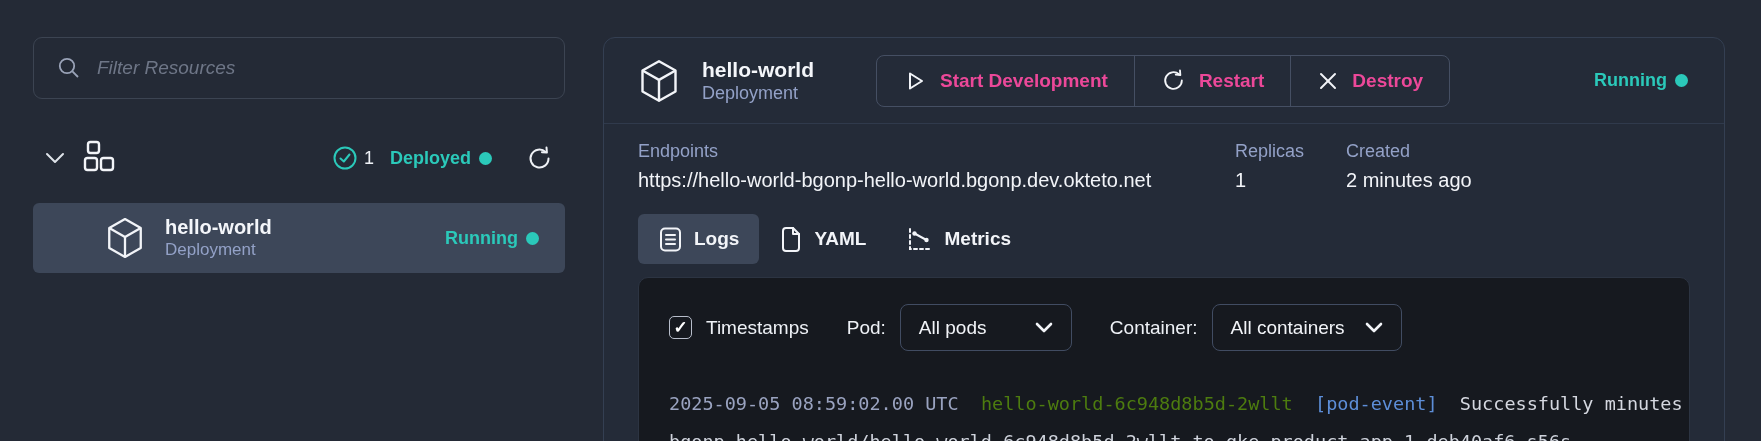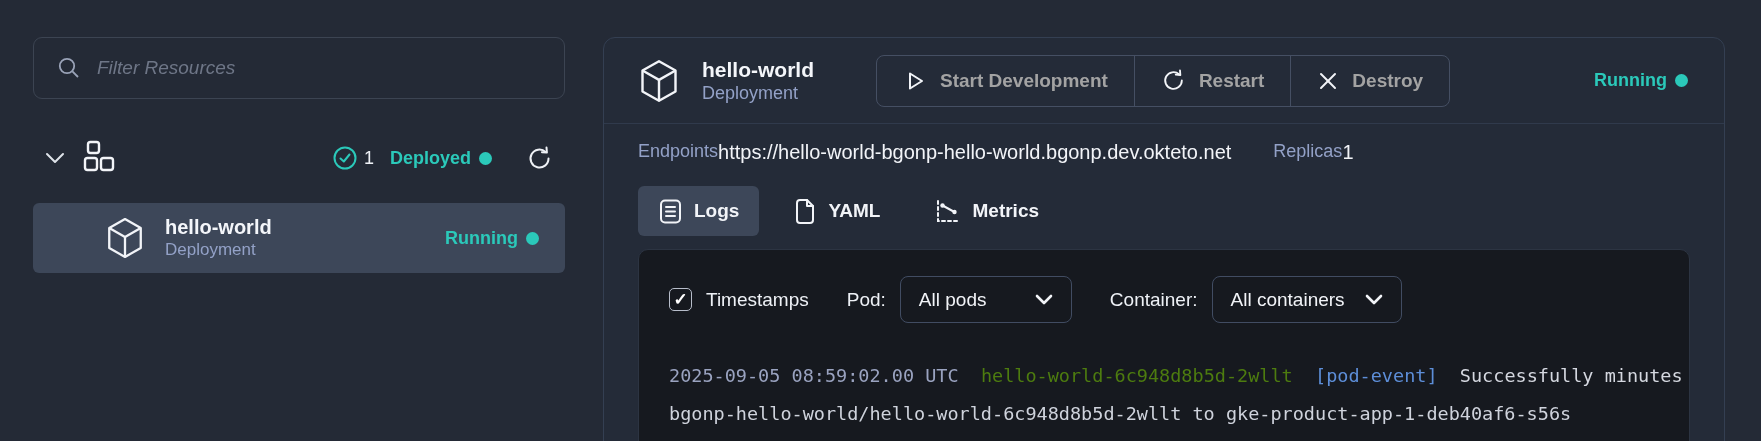--- a/index.html
+++ b/index.html
@@ -58,32 +58,32 @@
   .card-title { font-size:21px; font-weight:bold; color:#f4f6fa; line-height:1.1; }
   .card-subtitle { font-size:18px; color:#93a1c7; line-height:1.1; }
   .action-group {
     margin-left:40px; display:flex; height:52px;
     border:1px solid #454f63; border-radius:8px; overflow:hidden;
   }
   .action-btn {
     display:flex; align-items:center; gap:13px; padding:0 26px;
     background:transparent; border:none; cursor:pointer;
     font-family:"Liberation Sans", sans-serif;
-    font-size:19px; font-weight:bold; color:#a3a3a3;
+    font-size:19px; font-weight:bold; color:#ec4899;
   }
   .action-btn + .action-btn { border-left:1px solid #454f63; }
   .header-spacer { flex:1; }
 
   .info-row { display:flex; padding:17px 34px 0 34px; gap:42px; }
-  .info-block { display:flex; flex-direction:row; }
+  .info-block { display:flex; flex-direction:column; gap:7px; }
   .info-label { font-size:18px; color:#93a1c7; }
   .info-value { font-size:20px; color:#f2f4f8; }
   .info-url { min-width:555px; }
 
-  .tabs-row { display:flex; gap:14px; padding:22px 34px 0 34px; }
+  .tabs-row { display:flex; gap:0; padding:22px 34px 0 34px; }
   .tab {
     display:flex; align-items:center; gap:11px; height:50px; padding:0 20px;
     border-radius:6px; font-size:19px; font-weight:bold; color:#f2f4f8; cursor:pointer;
   }
   .tab.active { background:#3d4759; }
 
   .log-panel {
     margin:13px 34px 0 34px; height:260px;
     background:#16191f; border:1px solid #2c3442; border-radius:10px;
     padding:26px 30px 0 30px;
@@ -239,20 +239,24 @@
   </div>
 
   <div class="info-row">
     <div class="info-block info-url">
       <span class="info-label">Endpoints</span>
       <span class="info-value">https://hello-world-bgonp-hello-world.bgonp.dev.okteto.net</span>
     </div>
     <div class="info-block">
       <span class="info-label">Replicas</span>
       <span class="info-value">1</span>
+    </div>
+    <div class="info-block">
+      <span class="info-label">Created</span>
+      <span class="info-value">2 minutes ago</span>
     </div>
   </div>
 
   <div class="tabs-row">
     <div class="tab active">
       <span>
         <svg width="25" height="27" viewBox="0 0 25 27" fill="none" stroke="#f2f4f8" stroke-width="2" stroke-linecap="round">
           <rect x="3" y="2.5" width="19" height="22" rx="4"></rect>
           <line x1="8" y1="9" x2="17" y2="9"></line>
             <line x1="8" y1="13.5" x2="17" y2="13.5"></line>

